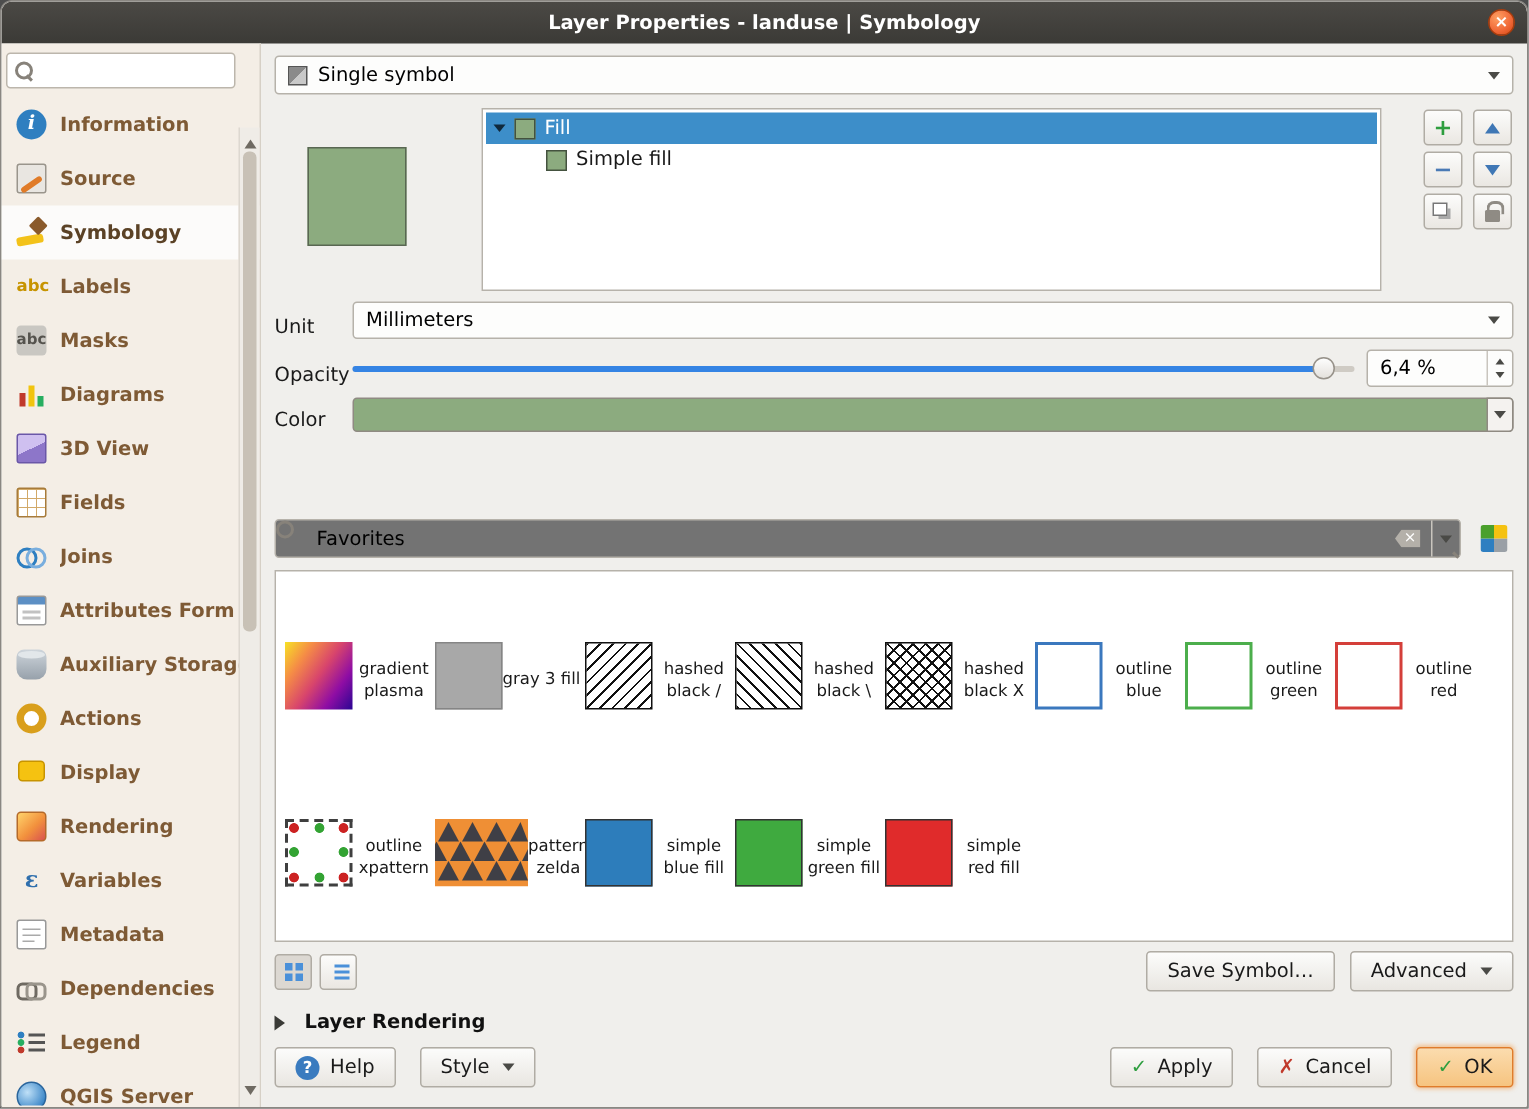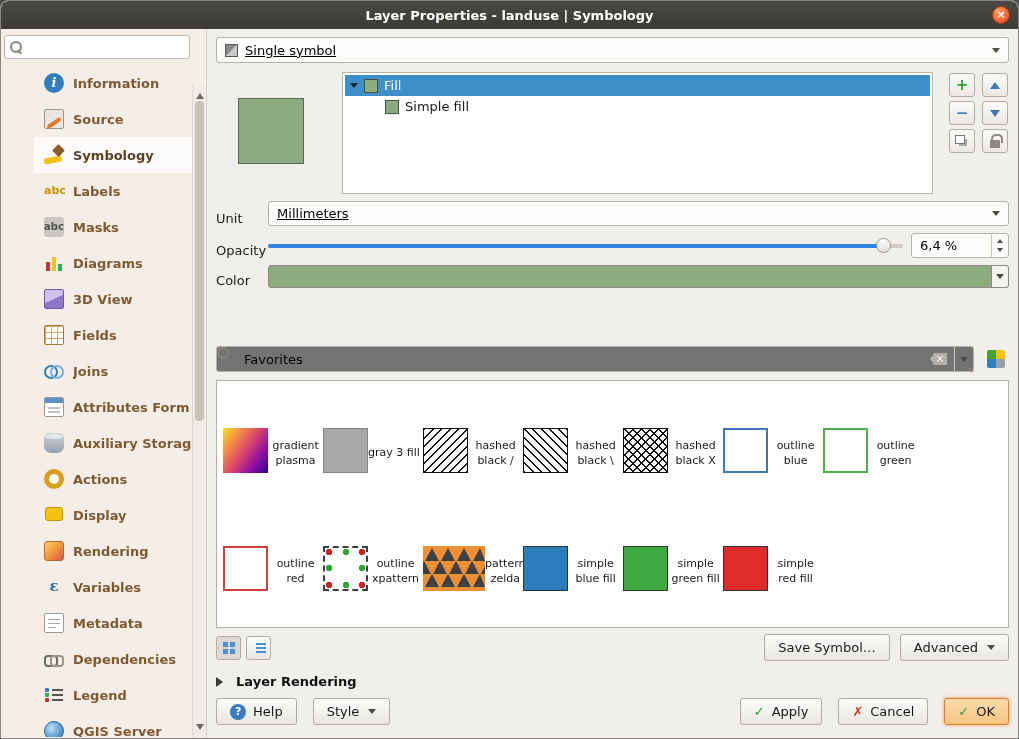--- a/index.html
+++ b/index.html
@@ -16,21 +16,21 @@
 .wbody { flex:1; display:flex; min-height:0; }
 
 
 .sidebar { flex:0 0 170px; background:#f4eee6; position:relative; border-right:1px solid #d6d0c6; padding-top:4px; }
 .search-wrap { position:relative; margin:2px 16px 6px 3px; }
 .search-wrap input { width:100%; height:24px; border:1px solid #bcb6ac; border-radius:3px; background:#fff; padding:0 6px 0 24px; font-size:12px; outline:none; }
 .mag { position:absolute; left:6px; top:6px; width:12px; height:12px; }
 .mag::before { content:""; position:absolute; left:0; top:0; width:8px; height:8px; border:2px solid #87827a; border-radius:50%; }
 .mag::after { content:""; position:absolute; right:0; bottom:0; width:5px; height:2px; background:#87827a; transform:rotate(45deg); }
 
-.side-list { overflow:hidden; height:672px;padding-left:33px; }
+.side-list { overflow:hidden; height:672px; }
 .side-item { height:36px; display:flex; align-items:center; gap:9px; padding:0 6px 0 10px; color:#7e5a35; font-weight:bold; font-size:13px; cursor:pointer; }
 .side-item.sel { background:#fcfbfa; color:#5b4226; }
 .si-label { white-space:nowrap; overflow:hidden; }
 
 .si { width:20px; height:20px; flex:0 0 20px; position:relative; }
 .i-info { background:#2f7fc0; border-radius:50%; }
 .i-info::before { content:"i"; position:absolute; inset:0; color:#fff; font:bold italic 13px "DejaVu Serif",serif; text-align:center; line-height:19px; }
 .i-source { background:#e9e6e1; border:1px solid #9a958c; border-radius:2px; }
 .i-source::before { content:""; position:absolute; left:1px; top:11px; width:16px; height:4px; background:#e07b28; border-radius:2px; transform:rotate(-35deg); }
 .i-symbology::before { content:""; position:absolute; left:0; top:12px; width:18px; height:6px; background:#f3c21a; border-radius:2px; transform:rotate(-10deg); }
@@ -60,25 +60,25 @@
 
 .sb { position:absolute; right:0; top:56px; bottom:0; width:14px; background:#efece7; border-left:1px solid #ddd8d0; }
 .sb-up,.sb-down { position:absolute; left:3px; width:0; height:0; border:4px solid transparent; }
 .sb-up { top:4px; border-bottom:6px solid #6f6a62; }
 .sb-down { bottom:4px; border-top:6px solid #6f6a62; }
 .sb-thumb { position:absolute; left:2px; right:2px; top:16px; height:320px; background:#c8c1b6; border-radius:4px; }
 
 
 .content { flex:1; min-width:0; padding:8px 9px 6px 9px; display:flex; flex-direction:column; }
 
-.combo { height:26px; background:#fdfdfc; border:1px solid #b6b2aa; border-radius:3px; display:flex; align-items:center; padding:0 8px; gap:7px; cursor:pointer;text-decoration:underline; }
+.combo { height:26px; background:#fdfdfc; border:1px solid #b6b2aa; border-radius:3px; display:flex; align-items:center; padding:0 8px; gap:7px; cursor:pointer; }
 .caret { width:0; height:0; border:4px solid transparent; border-top:5px solid #4a4a46; margin-left:auto; transform:translateY(2px); }
 .rs-icon { width:13px; height:13px; background:linear-gradient(135deg,#8a8a8a 0 50%,#c9c9c9 50%); border:1px solid #555; }
 
-.symbol-area { display:flex; margin-top:9px; gap:16px; flex:0 0 122px; }
+.symbol-area { display:flex; margin-top:9px; gap:28px; flex:0 0 122px; }
 .preview-wrap { flex:0 0 110px; display:flex; justify-content:center; }
 .symbol-preview { width:66px; height:66px; margin-top:26px; border:1px solid #596752; }
 .tree-panel { flex:1; background:#fff; border:1px solid #b6b2aa; padding:2px; }
 .tr { height:21px; display:flex; align-items:center; gap:6px; padding:0 5px; cursor:pointer; }
 .tr.fillrow { background:#3d8ec9; color:#fff; }
 .tr.childrow { padding-left:40px; color:#1a1a1a; }
 .expander { width:0; height:0; border:4px solid transparent; border-top:5px solid #10293c; transform:translateY(2px); }
 .swatch { width:14px; height:14px; border:1px solid #44523f; flex:0 0 14px; }
 .tree-buttons { flex:0 0 60px; display:grid; grid-template-columns:26px 26px; grid-auto-rows:24px; gap:4px 7px; align-content:start; padding-top:1px; }
 .tbtn { border:1px solid #b0aca4; background:linear-gradient(#fcfcfb,#eae7e2); border-radius:3px; display:flex; align-items:center; justify-content:center; cursor:pointer; }

